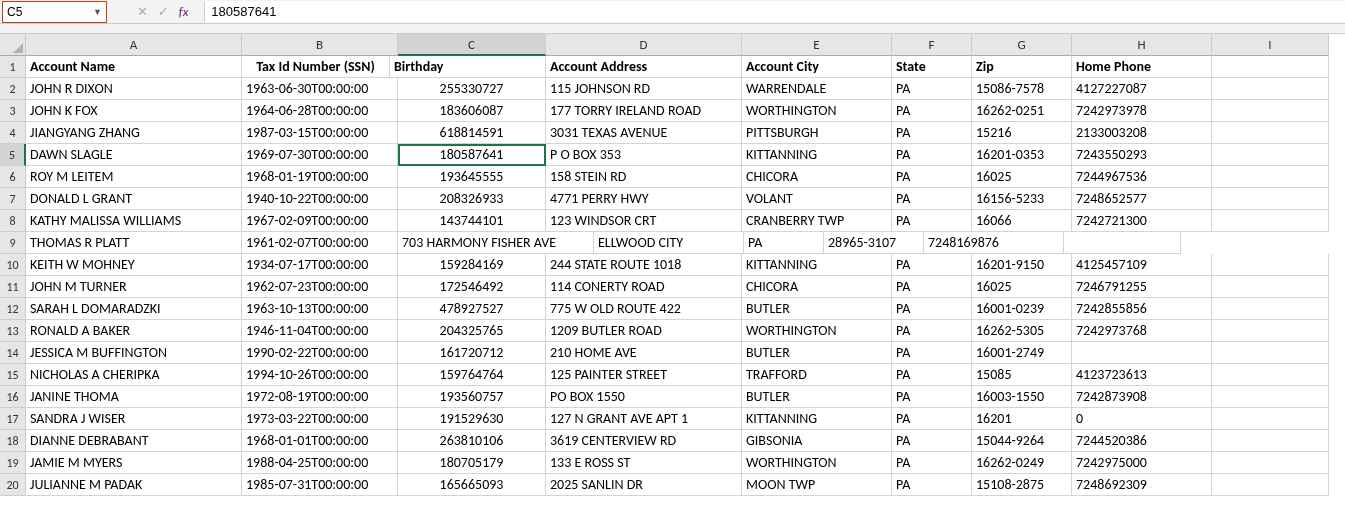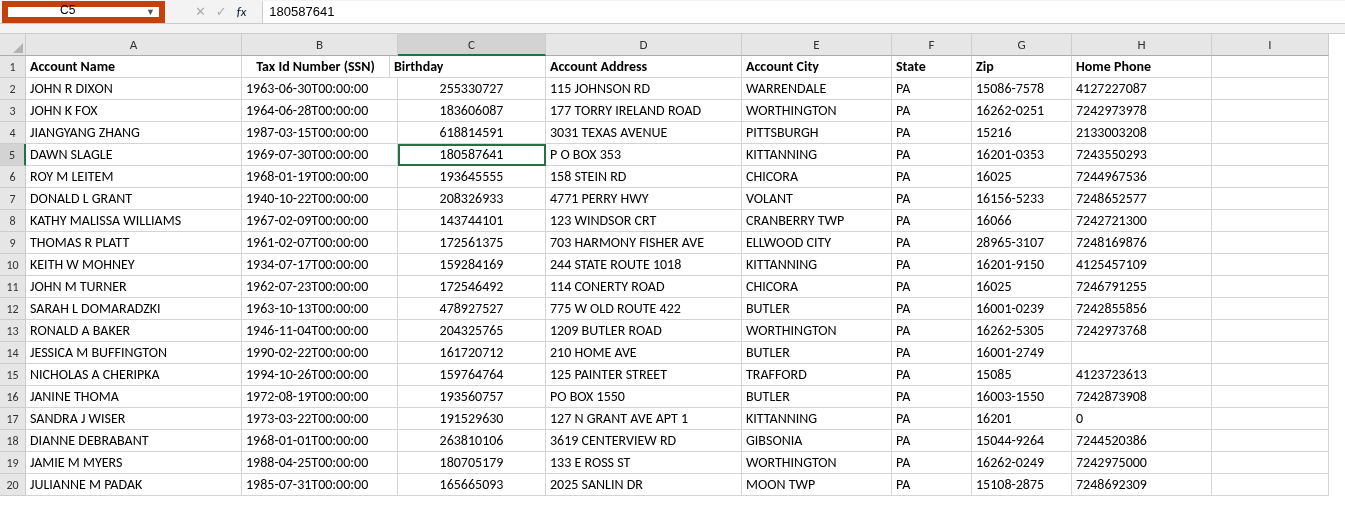--- a/index.html
+++ b/index.html
@@ -1,26 +1,26 @@
 <!DOCTYPE html>
 <html><head>
   <meta charset="utf-8">
   <style>
     * { margin: 0; padding: 0; box-sizing: border-box; }
     body { font-family: Calibri, Arial, sans-serif; font-size: 14px; background: #fff; color: #000; overflow: hidden; }
 
     
     .formula-bar { display: flex; align-items: center; background: #f3f3f3; border-bottom: 1px solid #ccc; height: 24px; }
-    .name-box-wrap { display: flex; align-items: flex-end; border: 6px solid #c2410c; background: #fff; height: 22px; margin: 1px 0 1px 2px; padding-left: 48px; }
+    .name-box-wrap { display: flex; align-items: center; border: 1px solid #c2410c; background: #fff; height: 22px; margin: 1px 0 1px 2px; }
     .name-box { width: 88px; padding: 0 4px; font-size: 12px; border: none; outline: none; background: transparent; }
     .name-box-arrow { padding: 0 4px 0 2px; color: #555; cursor: pointer; font-size: 9px; }
     .fb-sep { width: 20px; }
     .fb-btns { display: flex; align-items: center; gap: 10px; padding: 0 10px; }
     .fb-btn { color: #aaa; font-size: 13px; cursor: pointer; }
-    .fx-btn { font-style: italic; color: #0f172a; font-size: 13px; cursor: pointer; padding-right: 6px; }
+    .fx-btn { font-style: italic; color: #701a75; font-size: 13px; cursor: pointer; padding-right: 6px; }
     .formula-input-wrap { flex: 1; background: #fff; border-left: 1px solid #ccc; height: 22px; display: flex; align-items: center; padding: 0 6px; font-size: 13px; }
     .formula-input { border: none; outline: none; width: 100%; font-size: 13px; }
 
     .spacer-row { height: 10px; background: #f3f3f3; border-bottom: 1px solid #ccc; }
 
     
     .sheet { display: flex; flex-direction: column; }
     .row { display: flex; }
 
     
@@ -182,21 +182,20 @@
       <div class="cell w-E">CRANBERRY TWP</div>
       <div class="cell w-F">PA</div>
       <div class="cell w-G right">16066</div>
       <div class="cell w-H right">7242721300</div>
       <div class="cell w-I"></div>
     </div>
     <div class="row">
       <div class="row-head">9</div>
       <div class="cell w-A">THOMAS R PLATT</div>
       <div class="cell w-B">1961-02-07T00:00:00</div>
-      <div class="cell w-C center">172561375</div>
       <div class="cell w-D">703 HARMONY FISHER AVE</div>
       <div class="cell w-E">ELLWOOD CITY</div>
       <div class="cell w-F">PA</div>
       <div class="cell w-G right">28965-3107</div>
       <div class="cell w-H right">7248169876</div>
       <div class="cell w-I"></div>
     </div>
     <div class="row">
       <div class="row-head">10</div>
       <div class="cell w-A">KEITH W MOHNEY</div>

